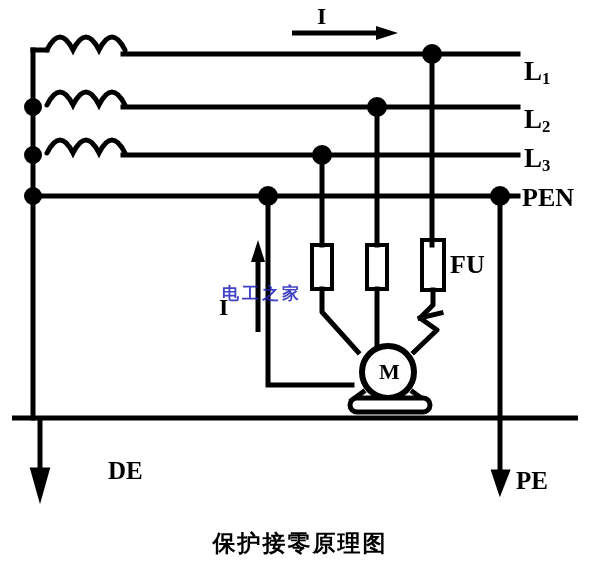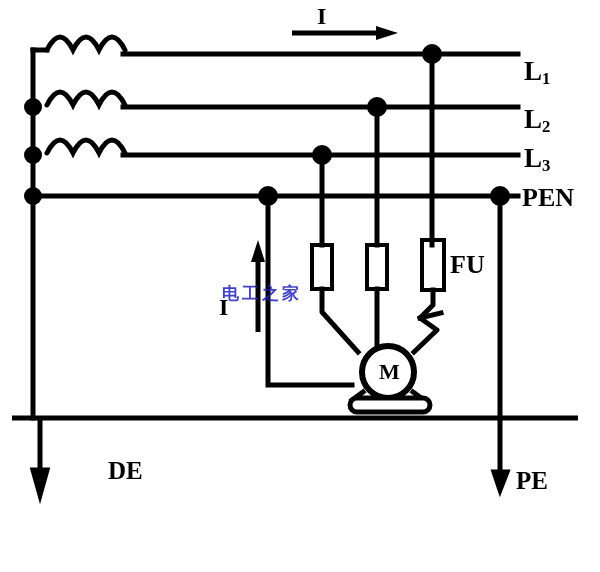--- a/index.html
+++ b/index.html
@@ -210,14 +210,15 @@
   <div class="lbl lbl-cur" style="left:219px; top:295px;">I</div>
 
   <div class="lbl lbl-motor" style="left:379px; top:361px;">M</div>
 
   <div class="lbl lbl-gnd" style="left:68px; top:458px;margin-left:40px;">DE</div>
 
   <div class="lbl lbl-gnd" style="left:516px; top:468px;">PE</div>
 
   <div class="wm" style="left:222px; top:282px;">电工之家</div>
 
+  <div id="caption">保护接零原理图</div>
 
 </div>
 
 </body></html>

